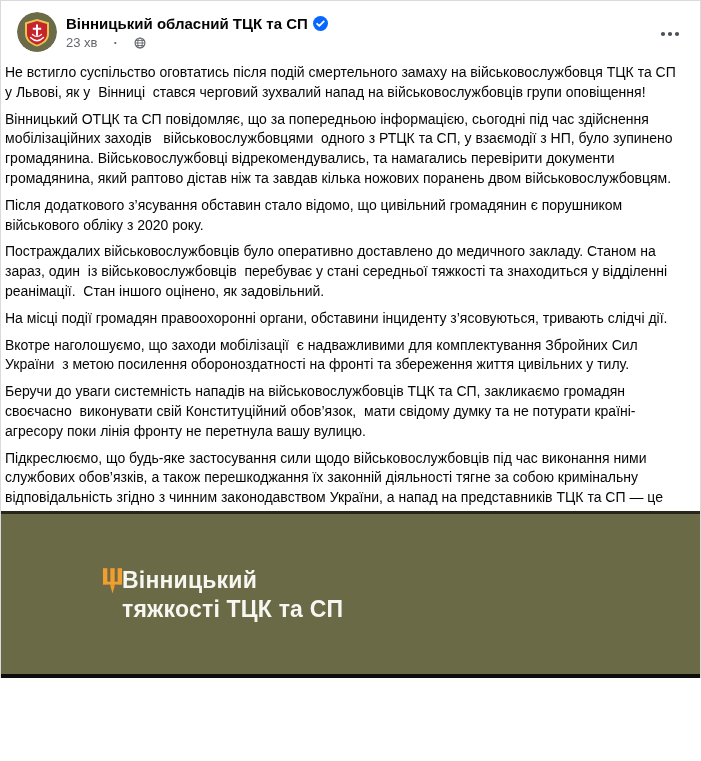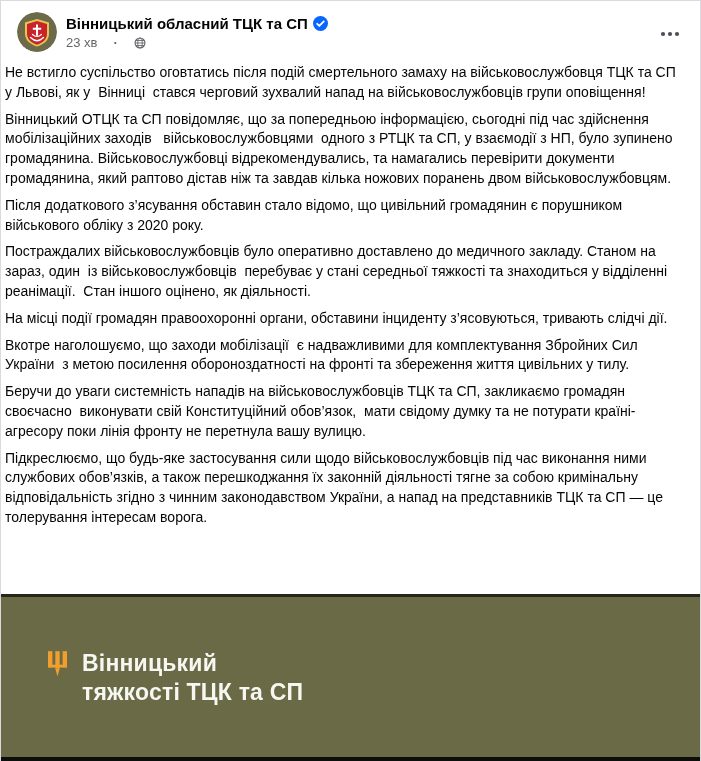--- a/index.html
+++ b/index.html
@@ -16,21 +16,21 @@
   }
   *{margin:0;padding:0;box-sizing:border-box;}
   html,body{background:#fff;}
   body{
     font-family:"Liberation Sans","DejaVu Sans",sans-serif;
     color:var(--text-black);
     width:701px;
   }
   .card{
     width:701px;
-    height:761px;
+    height:678px;
     background:#fff;
     border-top:1px solid var(--border-gray);
     border-left:1px solid var(--border-gray);
     border-right:1px solid var(--border-gray);
     display:flex;
     flex-direction:column;
     overflow:hidden;
   }
   
   .header{
@@ -85,23 +85,22 @@
     width:100%;
     background:var(--banner-olive);
     border-top:3px solid var(--banner-edge);
     display:flex;
     align-items:flex-start;
     cursor:pointer;
   }
   .banner-inner{
     display:flex;
     align-items:flex-start;
-    gap:15px;
     padding-top:52px;
-    padding-left:47px;
+    padding-left:102px;
   }
   .trident{width:19px;height:27px;flex:none;margin-top:2px;}
   .banner-text{
     color:#f7f7f2;
     font-size:23px;
     font-weight:700;
     line-height:29px;
     letter-spacing:.2px;
   }
   .bottom-bar{
@@ -150,21 +149,21 @@
         <circle cx="10" cy="3" r="2.1" fill="#4b4f56"></circle>
         <circle cx="17" cy="3" r="2.1" fill="#4b4f56"></circle>
       </svg>
     </button>
   </div>
 
   <div class="post-text">
     <p>Не встигло суспільство оговтатись після подій смертельного замаху на військовослужбовця ТЦК та СП у Львові, як у  Вінниці  стався черговий зухвалий напад на військовослужбовців групи оповіщення!</p>
     <p>Вінницький ОТЦК та СП повідомляє, що за попередньою інформацією, сьогодні під час здійснення мобілізаційних заходів   військовослужбовцями  одного з РТЦК та СП, у взаємодії з НП, було зупинено громадянина. Військовослужбовці відрекомендувались, та намагались перевірити документи громадянина, який раптово дістав ніж та завдав кілька ножових поранень двом військовослужбовцям.</p>
     <p>Після додаткового з’ясування обставин стало відомо, що цивільний громадянин є порушником військового обліку з 2020 року.</p>
-    <p>Постраждалих військовослужбовців було оперативно доставлено до медичного закладу. Станом на зараз, один  із військовослужбовців  перебуває у стані середньої тяжкості та знаходиться у відділенні реанімації.  Стан іншого оцінено, як діяльності.</p>
+    <p>Постраждалих військовослужбовців було оперативно доставлено до медичного закладу. Станом на зараз, один  із військовослужбовців  перебуває у стані середньої тяжкості та знаходиться у відділенні реанімації.  Стан іншого оцінено, як задовільний.</p>
     <p>На місці події громадян правоохоронні органи, обставини інциденту з’ясовуються, тривають слідчі дії.</p>
     <p>Вкотре наголошуємо, що заходи мобілізації  є надважливими для комплектування Збройних Сил України  з метою посилення обороноздатності на фронті та збереження життя цивільних у тилу.</p>
     <p>Беручи до уваги системність нападів на військовослужбовців ТЦК та СП, закликаємо громадян своєчасно  виконувати свій Конституційний обов’язок,  мати свідому думку та не потурати країні-агресору поки лінія фронту не перетнула вашу вулицю.</p>
     <p>Підкреслюємо, що будь-яке застосування сили щодо військовослужбовців під час виконання ними службових обов’язків, а також перешкоджання їх законній діяльності тягне за собою кримінальну відповідальність згідно з чинним законодавством України, а напад на представників ТЦК та СП — це толерування інтересам ворога.</p>
   </div>
 
   <div class="post-image">
     <div class="banner-inner">
       <svg class="trident" viewBox="0 0 20 28">
         <rect x="0" y="0" width="4.6" height="17" fill="#f09e2e"></rect>

